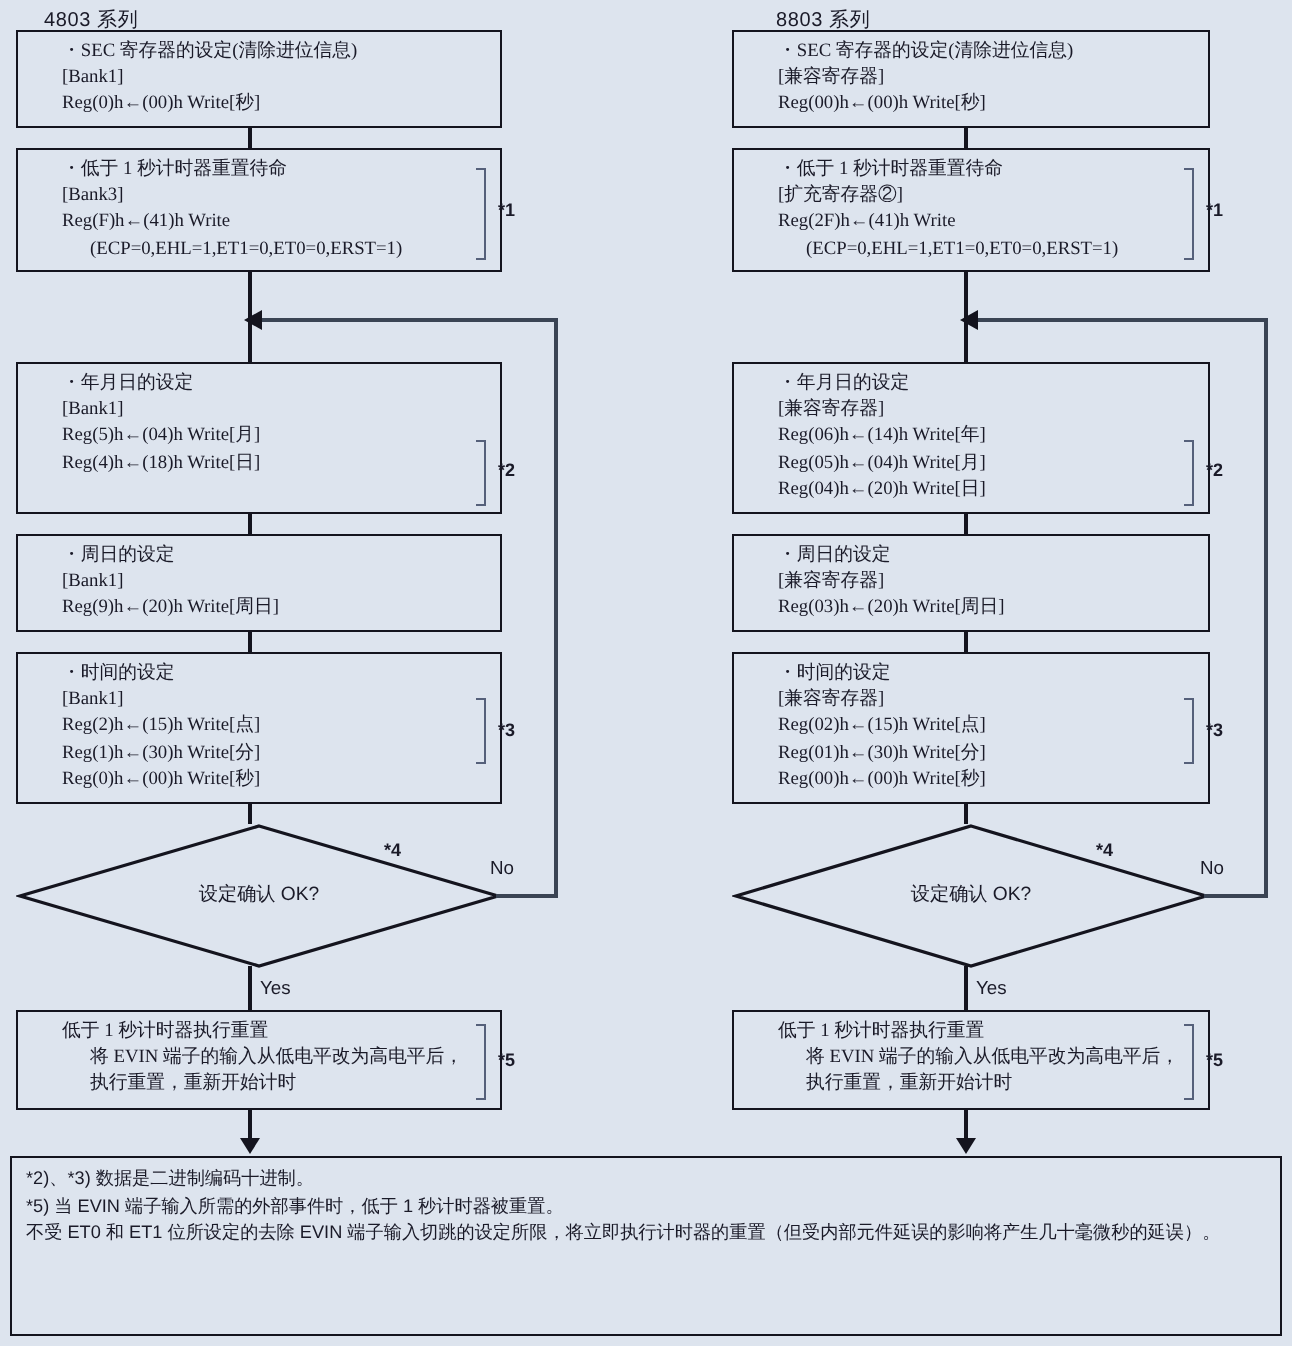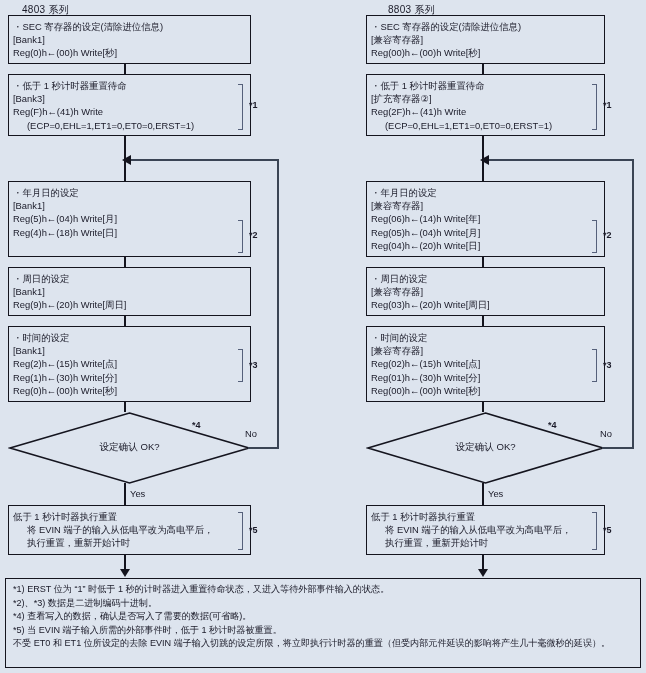--- a/index.html
+++ b/index.html
@@ -19,24 +19,25 @@
     font-weight:400;
     letter-spacing:.3px;
     white-space:nowrap;
   }
 
   .box{
     position:absolute;
     border:1.4px solid #14141e;
     background:transparent;
     box-sizing:border-box;
-    padding:4px 6px 3px 4px;
+    padding:4px 6px 3px 22px;
     font-size:9.4px;
     line-height:13.2px;
     white-space:nowrap;
+    font-family:Liberation Serif, serif;
   }
   .box .ln{display:block;}
   .box .ln.ind{padding-left:14px;}
 
   .note{
     position:absolute;
     font-size:9px;
     font-weight:700;
     white-space:nowrap;
   }
@@ -254,20 +255,18 @@
     <span class="ln ind">将 EVIN 端子的输入从低电平改为高电平后，</span>
     <span class="ln ind">执行重置，重新开始计时</span>
   </div>
   <div class="brace" style="left:592px;top:512px;height:38px;"></div>
   <div class="note" style="left:603px;top:525px;">*5</div>
 
   <div class="vline" style="left:482px;top:555px;height:15px;"></div>
   <div class="arrow-down" style="left:478px;top:569px;"></div>
 
   <div class="footer">
-    <span class="frow">*1)   ERST 位为 “1” 时低于 1 秒的计时器进入重置待命状态，又进入等待外部事件输入的状态。</span>
     <span class="frow">*2)、*3)   数据是二进制编码十进制。</span>
-    <span class="frow">*4)   查看写入的数据，确认是否写入了需要的数据(可省略)。</span>
     <span class="frow">*5)   当 EVIN 端子输入所需的外部事件时，低于 1 秒计时器被重置。</span>
     <span class="fwrap">不受 ET0 和 ET1 位所设定的去除 EVIN 端子输入切跳的设定所限，将立即执行计时器的重置（但受内部元件延误的影响将产生几十毫微秒的延误）。</span>
   </div>
 
 </div>
 
 </body></html>

